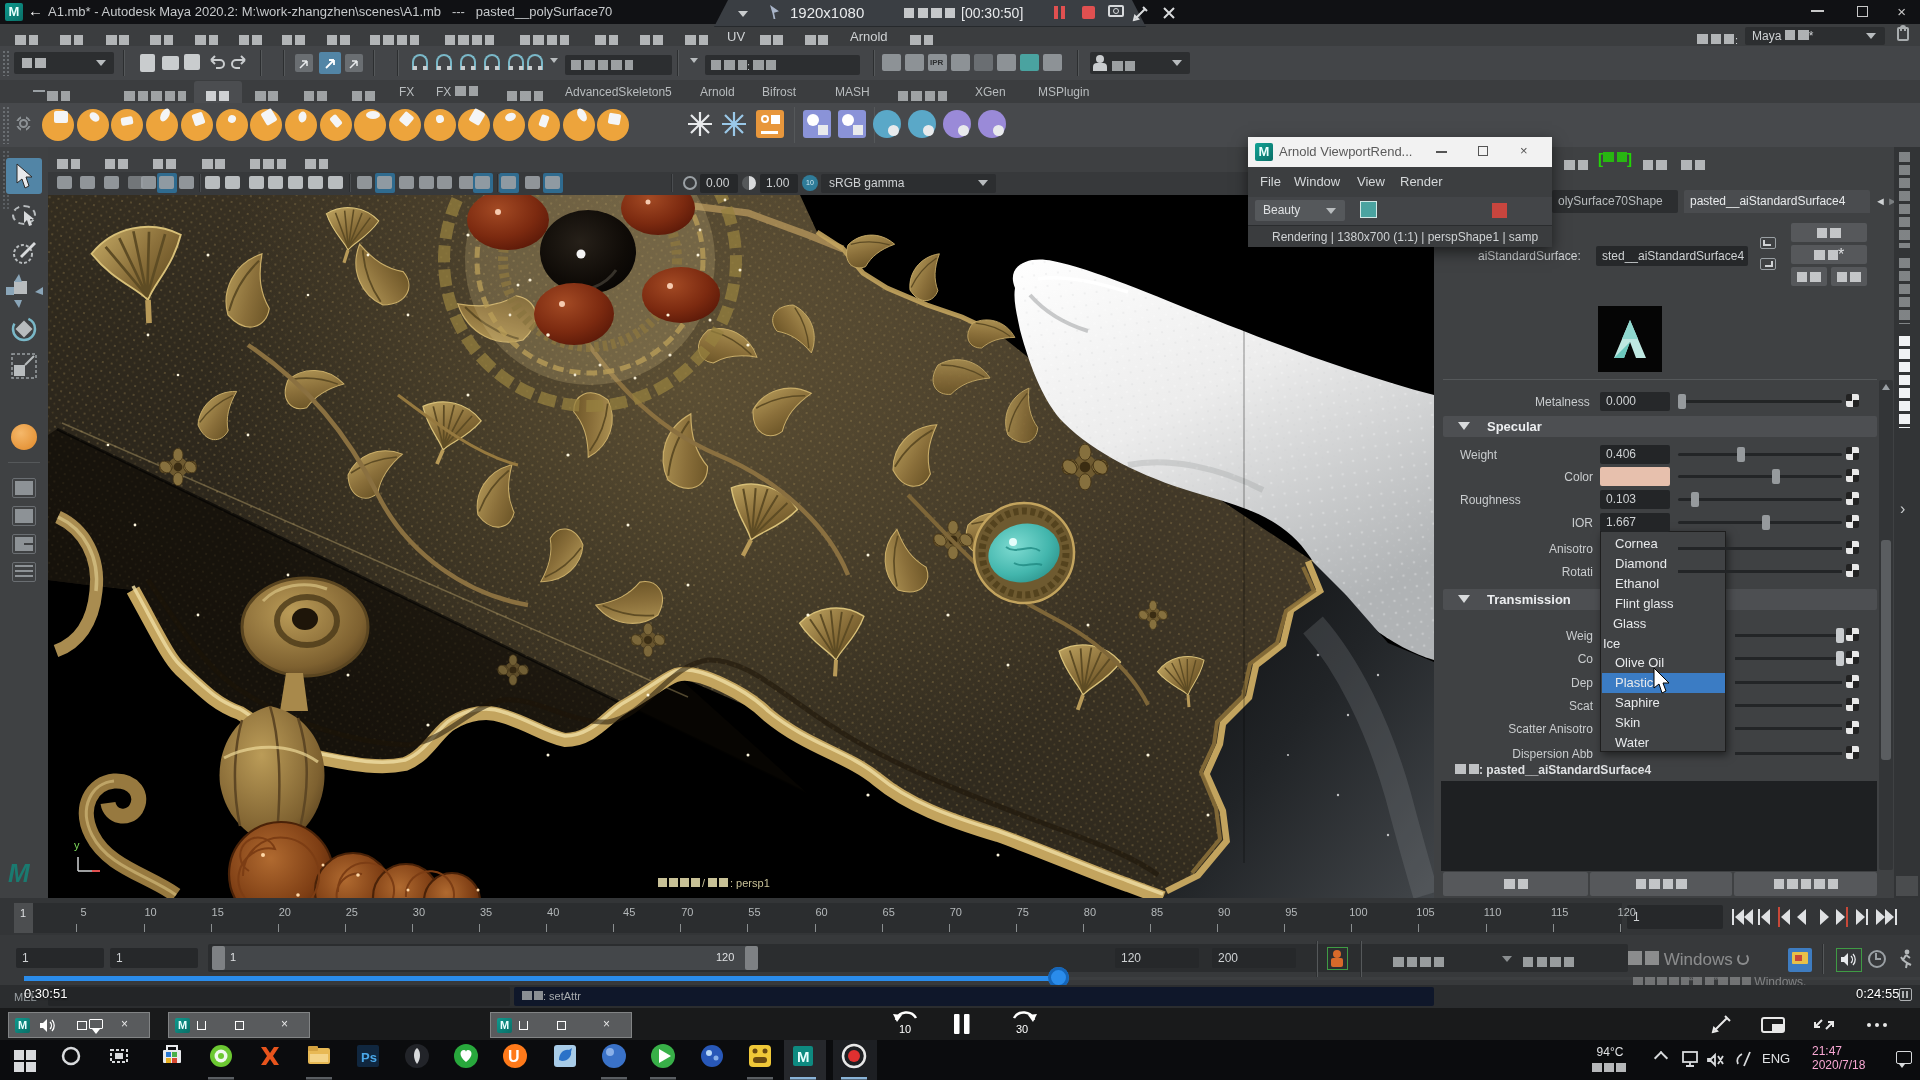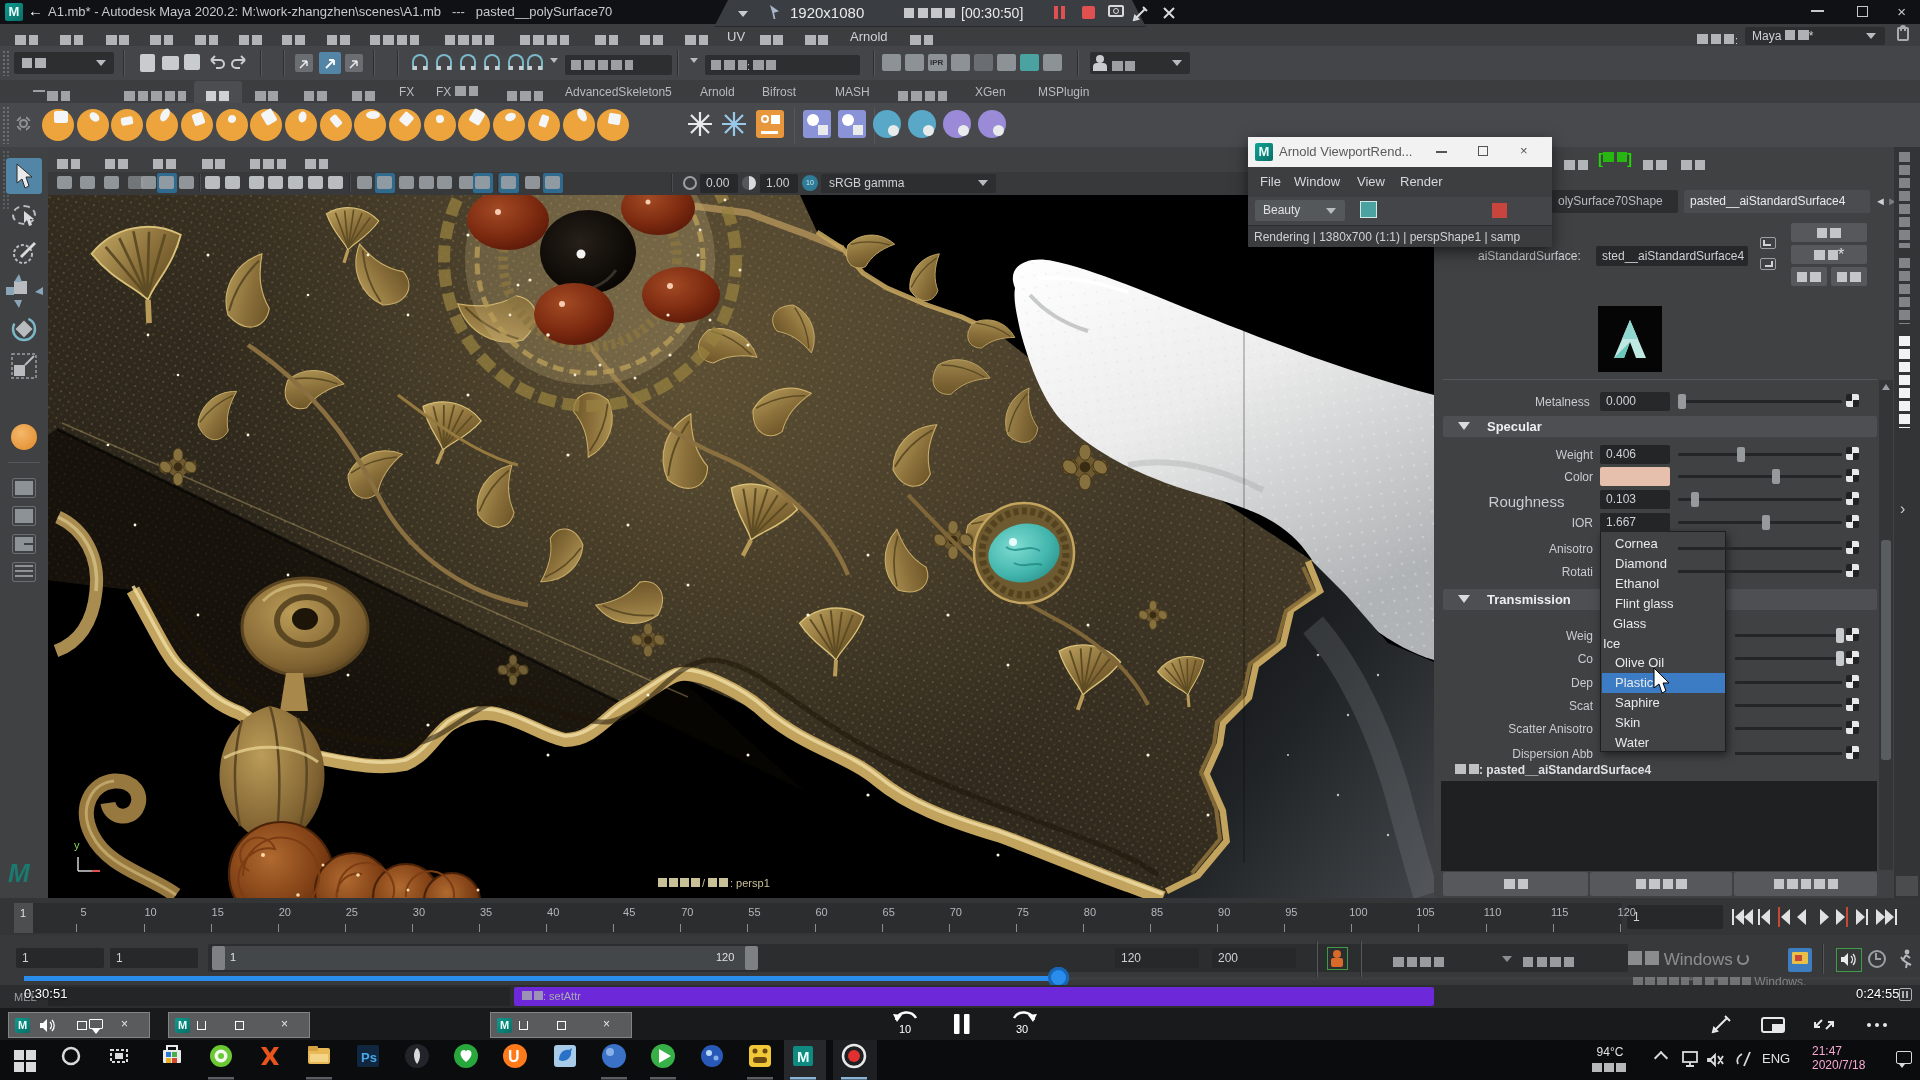--- a/index.html
+++ b/index.html
@@ -470,21 +470,21 @@
   <div class="caret" style="left:78px;top:11px"></div>
   <div class="abs" style="left:112px;top:4px;width:17px;height:17px;background:#4aa3a0;border:1px solid #d0e8e6"></div>
   <div class="abs" style="left:244px;top:6px;width:15px;height:15px;background:#c8453e"></div>
  </div>
  <div class="abs" style="left:0;top:30px;width:304px;height:30px;background:#3c3e40;color:#d5d8da;font-size:13px">
   <span class="abs" style="left:12px;top:7px">File</span>
         <span class="abs" style="left:46px;top:7px">Window</span>
   <span class="abs" style="left:109px;top:7px">View</span>
         <span class="abs" style="left:152px;top:7px">Render</span>
  </div>
- <div class="abs" style="left:0;top:88px;width:304px;height:22px;background:#3a3c3e;border-top:1px solid #2a2c2e;color:#cfd2d4;font-size:12px;line-height:22px;padding-left:6px;white-space:nowrap;overflow:hidden">Rendering | 1380x700 (1:1) | perspShape1 | samp</div>
+ <div class="abs" style="left:0;top:88px;width:304px;height:22px;background:#3a3c3e;border-top:1px solid #2a2c2e;color:#cfd2d4;font-size:12px;line-height:22px;padding-left:24px;white-space:nowrap;overflow:hidden">Rendering | 1380x700 (1:1) | perspShape1 | samp</div>
 </div>
 
 <div class="abs" style="left:0;top:898px;width:1920px;height:37px;background:#333537"></div>
 <div class="abs" style="left:14px;top:903px;width:1608px;height:30px;background:#2b2d2f" id="ruler"></div>
 <div class="abs" style="left:14px;top:903px;width:19px;height:30px;background:#4c4e50"></div>
 <div class="abs" style="left:20px;top:907px;color:#dfe1e3;font-size:11px">1</div>
 <div class="abs tf" style="left:1627px;top:905px;width:96px;height:24px;line-height:24px">1</div>
 <svg class="abs" style="left:1730px;top:905px" width="186" height="24" viewBox="0 0 186 24" id="playctl">
       <path d="M2,4 L4,4 L4,20 L2,20 Z" fill="#dfe1e3"></path>
       <path d="M14,4 L5,12 L14,20 Z" fill="#dfe1e3"></path>
@@ -544,21 +544,21 @@
       <circle cx="11" cy="4" r="2.4" fill="#b4b8ba"></circle>
       <path d="M10,7 L14,10 M10,7 L7,12 L11,15 L10,20 M7,12 L5,9 M11,15 L15,17" stroke="#b4b8ba" stroke-width="2" fill="none"></path>
     </svg>
 
 <div class="abs" style="left:1628px;top:950px;color:rgba(255,255,255,.42);font-size:17px"><span style="display:inline-block;width:31px;height:14px;background:repeating-linear-gradient(90deg,currentColor 0 14px,transparent 14px 17px)"></span> Windows<span style="display:inline-block;width:12px;height:12px;border:2px solid rgba(255,255,255,.42);border-radius:50%;border-top-color:transparent;margin-left:4px"></span></div>
 <div class="abs" style="left:1633px;top:975px;color:rgba(255,255,255,.36);font-size:12px"><span class="z9" style="width:56px"></span>“<span class="z9" style="width:21px"></span>”<span class="z9" style="width:33px"></span> Windows.</div>
 
 <div class="abs" style="left:0;top:985px;width:1920px;height:23px;background:#2b2d2f"></div>
 <div class="abs" style="left:14px;top:991px;color:#9aa0a4;font-size:11px">MEL</div>
 <div class="abs" style="left:48px;top:987px;width:462px;height:19px;background:#232527;border-radius:2px"></div>
-<div class="abs" style="left:514px;top:987px;width:920px;height:19px;background:#6d28d9;border-radius:2px;color:#a8acae;font-size:11px;line-height:19px;padding-left:8px"><span class="z9" style="width:21px"></span>: setAttr</div>
+<div class="abs" style="left:514px;top:987px;width:920px;height:19px;background:#0f172a;border-radius:2px;color:#a8acae;font-size:11px;line-height:19px;padding-left:8px"><span class="z9" style="width:21px"></span>: setAttr</div>
 <div class="abs" style="left:24px;top:986px;color:#fff;font-size:13px;text-shadow:0 1px 2px #000">0:30:51</div>
 <div class="abs" style="left:1856px;top:986px;color:#fff;font-size:13px;text-shadow:0 1px 2px #000">0:24:55</div>
 <div class="abs" style="left:1899px;top:988px;width:13px;height:13px;border:1.5px solid #cfd2d4;border-radius:2px;opacity:.8">
       <div style="position:absolute;inset:2px;background:repeating-linear-gradient(90deg,#cfd2d4 0 2px,transparent 2px 4px)"></div>
     </div>
 
 <div class="abs" style="left:0;top:1008px;width:1920px;height:32px;background:#191a1b"></div>
 <div class="abs" style="left:8px;top:1012px;width:142px;height:26px;background:rgba(210,215,218,.35);border:1px solid rgba(255,255,255,.25)">
  <div class="abs" style="left:6px;top:5px;width:15px;height:15px;background:linear-gradient(135deg,#0e9a8f,#0a6e66);border-radius:2px;color:#eafffd;font-weight:bold;font-size:11px;text-align:center;line-height:15px">M</div>
  <svg class="abs" style="left:30px;top:6px" width="18" height="14" viewBox="0 0 18 14">
@@ -969,31 +969,31 @@
     <div style="position: absolute; left: 523px; top: 173px; width: 20px; height: 20px; background: transparent; border-radius: 2px;"></div>
     <div style="position: absolute; left: 525px; top: 176px; width: 15px; height: 13px; background: rgb(154, 160, 164); border-radius: 2px; opacity: 0.9;"></div>
     <div style="position: absolute; left: 543px; top: 173px; width: 20px; height: 20px; background: rgb(47, 107, 143); border-radius: 2px;"></div>
     <div style="position: absolute; left: 545px; top: 176px; width: 15px; height: 13px; background: rgb(154, 160, 164); border-radius: 2px; opacity: 0.9;"></div>
     <div style="position: absolute; left: 199px; top: 174px; width: 1px; height: 18px; background: rgb(44, 46, 48); box-shadow: rgb(74, 77, 80) 1px 0px 0px;"></div>
     <div style="position: absolute; left: 349px; top: 174px; width: 1px; height: 18px; background: rgb(44, 46, 48); box-shadow: rgb(74, 77, 80) 1px 0px 0px;"></div>
     <div style="position: absolute; left: 497px; top: 174px; width: 1px; height: 18px; background: rgb(44, 46, 48); box-shadow: rgb(74, 77, 80) 1px 0px 0px;"></div>
     <div style="position: absolute; left: 671px; top: 174px; width: 1px; height: 18px; background: rgb(44, 46, 48); box-shadow: rgb(74, 77, 80) 1px 0px 0px;"></div>
     <div style="position: absolute; left: 683px; top: 176px; width: 14px; height: 14px; border: 2px solid rgb(154, 160, 164); border-radius: 50%;"></div>
     <div style="position: absolute; left: 742px; top: 176px; width: 14px; height: 14px; background: conic-gradient(rgb(216, 218, 220) 0deg, rgb(216, 218, 220) 50%, rgb(85, 88, 90) 0deg); border-radius: 50%;"></div>
-    <div style="position: absolute; left: 1460px; top: 448px; width: 133px; text-align: right; color: rgb(201, 204, 206); font-size: 12px;">Weight</div>
+    <div style="position: absolute; left: 1460px; top: 448px; width: 133px; text-align: left; color: rgb(201, 204, 206); font-size: 12px;">Weight</div>
     <div style="position: absolute; left: 1600px; top: 445px; width: 70px; height: 19px; background: rgb(35, 37, 39); border-radius: 2px; color: rgb(207, 210, 212); font-size: 12px; line-height: 19px; padding-left: 6px;">0.406</div>
     <div style="position: absolute; left: 1678px; top: 453px; width: 164px; height: 3px; background: rgb(35, 37, 39); border-radius: 2px;"></div>
     <div style="position: absolute; left: 1737px; top: 447px; width: 8px; height: 15px; background: rgb(150, 154, 157); border-radius: 2px;"></div>
     <div style="position: absolute; left: 1846px; top: 447px; width: 13px; height: 13px; background: conic-gradient(rgb(232, 232, 232) 0deg, rgb(232, 232, 232) 25%, rgb(34, 34, 34) 0deg, rgb(34, 34, 34) 50%, rgb(232, 232, 232) 0deg, rgb(232, 232, 232) 75%, rgb(34, 34, 34) 0deg); border-radius: 2px;"></div>
     <div style="position: absolute; left: 1460px; top: 470px; width: 133px; text-align: right; color: rgb(201, 204, 206); font-size: 12px;">Color</div>
     <div style="position: absolute; left: 1600px; top: 467px; width: 70px; height: 19px; background: rgb(231, 192, 173); border-radius: 2px;"></div>
     <div style="position: absolute; left: 1678px; top: 475px; width: 164px; height: 3px; background: rgb(35, 37, 39); border-radius: 2px;"></div>
     <div style="position: absolute; left: 1772px; top: 469px; width: 8px; height: 15px; background: rgb(150, 154, 157); border-radius: 2px;"></div>
     <div style="position: absolute; left: 1846px; top: 469px; width: 13px; height: 13px; background: conic-gradient(rgb(232, 232, 232) 0deg, rgb(232, 232, 232) 25%, rgb(34, 34, 34) 0deg, rgb(34, 34, 34) 50%, rgb(232, 232, 232) 0deg, rgb(232, 232, 232) 75%, rgb(34, 34, 34) 0deg); border-radius: 2px;"></div>
-    <div style="position: absolute; left: 1460px; top: 493px; width: 133px; text-align: center; color: rgb(201, 204, 206); font-size: 15px;">Roughness</div>
+    <div style="position: absolute; left: 1460px; top: 493px; width: 133px; text-align: left; color: rgb(201, 204, 206); font-size: 12px;">Roughness</div>
     <div style="position: absolute; left: 1600px; top: 490px; width: 70px; height: 19px; background: rgb(35, 37, 39); border-radius: 2px; color: rgb(207, 210, 212); font-size: 12px; line-height: 19px; padding-left: 6px;">0.103</div>
     <div style="position: absolute; left: 1678px; top: 498px; width: 164px; height: 3px; background: rgb(35, 37, 39); border-radius: 2px;"></div>
     <div style="position: absolute; left: 1691px; top: 492px; width: 8px; height: 15px; background: rgb(150, 154, 157); border-radius: 2px;"></div>
     <div style="position: absolute; left: 1846px; top: 492px; width: 13px; height: 13px; background: conic-gradient(rgb(232, 232, 232) 0deg, rgb(232, 232, 232) 25%, rgb(34, 34, 34) 0deg, rgb(34, 34, 34) 50%, rgb(232, 232, 232) 0deg, rgb(232, 232, 232) 75%, rgb(34, 34, 34) 0deg); border-radius: 2px;"></div>
     <div style="position: absolute; left: 1460px; top: 516px; width: 133px; text-align: right; color: rgb(201, 204, 206); font-size: 12px;">IOR</div>
     <div style="position: absolute; left: 1600px; top: 513px; width: 70px; height: 19px; background: rgb(35, 37, 39); border-radius: 2px; color: rgb(207, 210, 212); font-size: 12px; line-height: 19px; padding-left: 6px;">1.667</div>
     <div style="position: absolute; left: 1678px; top: 521px; width: 164px; height: 3px; background: rgb(35, 37, 39); border-radius: 2px;"></div>
     <div style="position: absolute; left: 1762px; top: 515px; width: 8px; height: 15px; background: rgb(150, 154, 157); border-radius: 2px;"></div>
     <div style="position: absolute; left: 1846px; top: 515px; width: 13px; height: 13px; background: conic-gradient(rgb(232, 232, 232) 0deg, rgb(232, 232, 232) 25%, rgb(34, 34, 34) 0deg, rgb(34, 34, 34) 50%, rgb(232, 232, 232) 0deg, rgb(232, 232, 232) 75%, rgb(34, 34, 34) 0deg); border-radius: 2px;"></div>
     <div style="position: absolute; left: 1460px; top: 542px; width: 133px; text-align: right; color: rgb(201, 204, 206); font-size: 12px;">Anisotro</div>

